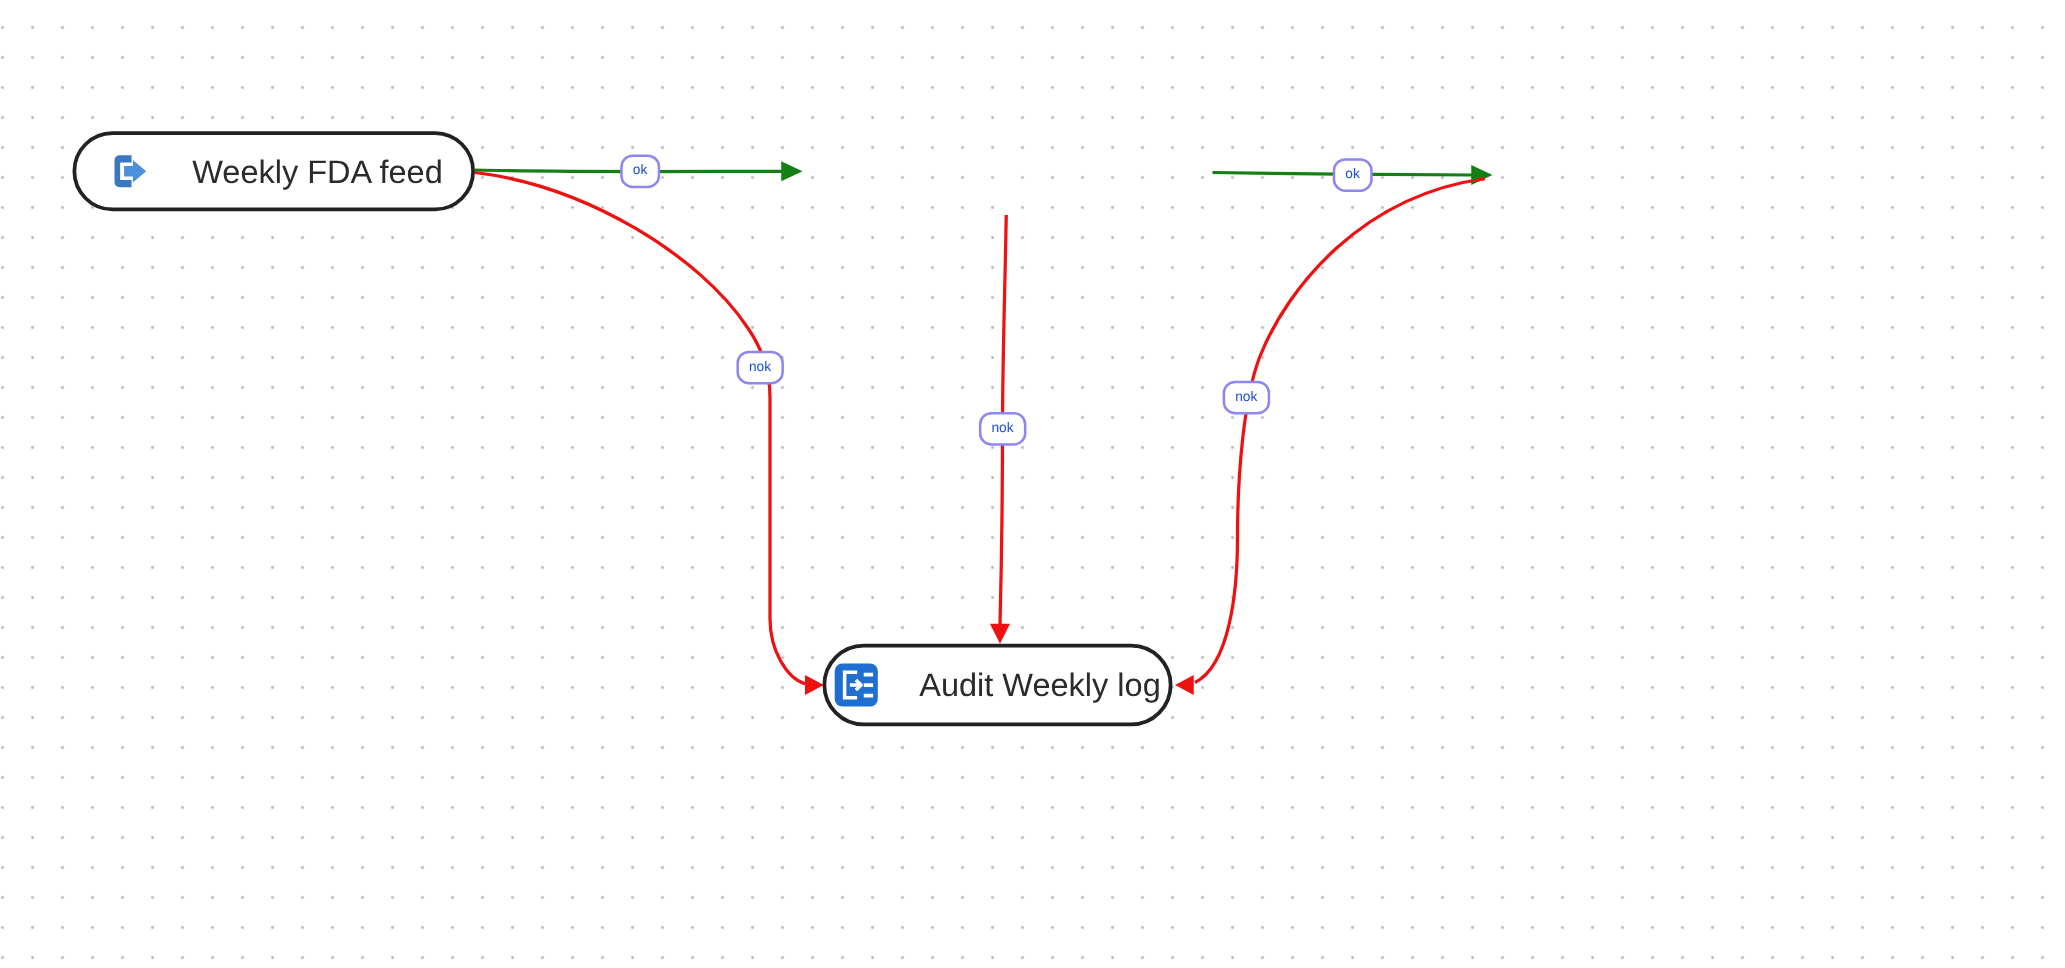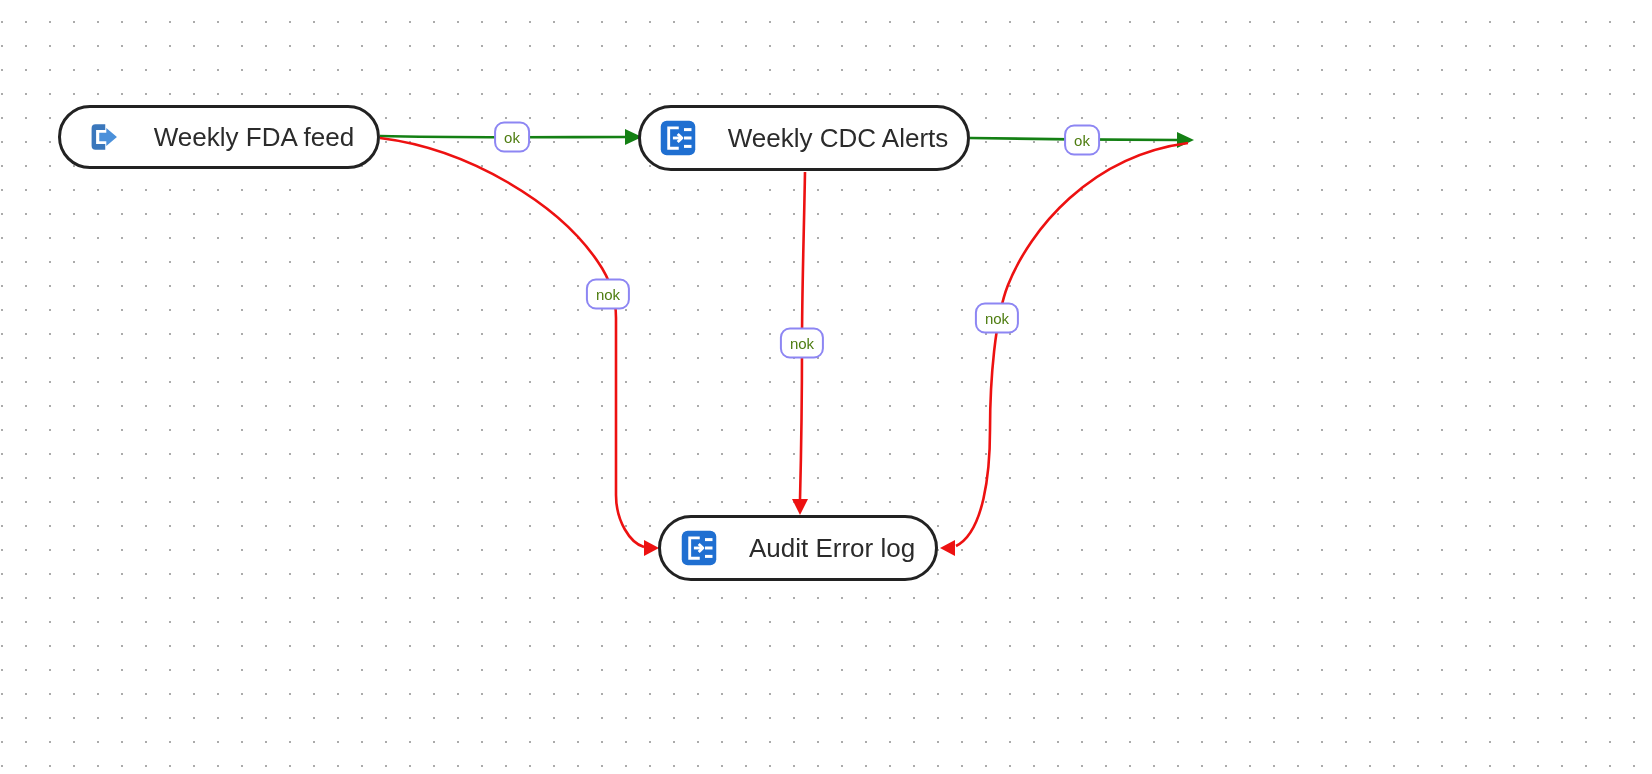--- a/index.html
+++ b/index.html
@@ -15,21 +15,21 @@
   .arrow-nok{fill:#ed1111;stroke:none;}
   .node{
     position:absolute;display:flex;align-items:center;justify-content:center;gap:32px;
     background:#ffffff;border:3.5px solid #222222;border-radius:40px;box-sizing:border-box;
     font-size:26px;font-weight:500;color:#2b2b2b;white-space:nowrap;cursor:pointer;
   }
   .node .icon{display:flex;align-items:center;justify-content:center;flex:0 0 auto;}
   .edge-label{
     position:absolute;transform:translate(-50%,-50%);
     background:#ffffff;border:2px solid #8d86f3;border-radius:10px;
-    color:#4d7c0f;font-size:15px;font-weight:500;line-height:1;
+    color:#1d4ed8;font-size:11px;font-weight:500;line-height:1;
     padding:6px 8px;white-space:nowrap;
   }
 </style>
 </head>
 <body>
 
 <div class="canvas">
 
   <svg class="edges-layer" viewBox="0 0 1652 774" xmlns="http://www.w3.org/2000/svg">
 
@@ -52,49 +52,35 @@
   <div class="node" style="left:58px;top:105px;width:322px;height:64px;">
     <span class="icon">
       <svg width="38" height="36" viewBox="0 0 24 24">
         <path d="M13.5 3.5 H7 a2.6 2.6 0 0 0 -2.6 2.6 V17.9 a2.6 2.6 0 0 0 2.6 2.6 H13.5 V16.7 H7.4 V7.3 H13.5 Z" fill="#3a77bc"></path>
         <path d="M9.5 9.2 H14.2 V6 L21.3 12 L14.2 18 V14.8 H9.5 Z" fill="#4b90da"></path>
       </svg>
     </span>
     <span>Weekly FDA feed</span>
   </div>
 
-  <div class="node" style="left:638px;top:105px;width:332px;height:66px;">
-    <span class="icon">
-      <svg width="36" height="36" viewBox="0 0 24 24">
-        <rect x="0.5" y="0.5" width="23" height="23" rx="4" fill="#1f6fd1"></rect>
-        <path d="M12.5 5.2 H5.8 V18.8 H12.5" fill="none" stroke="#ffffff" stroke-width="1.9"></path>
-        <path d="M8.6 12 H13.6" stroke="#ffffff" stroke-width="1.9" fill="none"></path>
-        <path d="M11.8 9.3 L14.6 12 L11.8 14.7" fill="none" stroke="#ffffff" stroke-width="1.9" stroke-linejoin="round"></path>
-        <path d="M16 6.4 H21" stroke="#ffffff" stroke-width="2" fill="none"></path>
-        <path d="M16 12 H21" stroke="#ffffff" stroke-width="2" fill="none"></path>
-        <path d="M16 17.6 H21" stroke="#ffffff" stroke-width="2" fill="none"></path>
-      </svg>
-    </span>
-    <span>Weekly CDC Alerts</span>
-  </div>
 
 
   <div class="node" style="left:658px;top:515px;width:280px;height:66px;">
     <span class="icon">
       <svg width="36" height="36" viewBox="0 0 24 24">
         <rect x="0.5" y="0.5" width="23" height="23" rx="4" fill="#1f6fd1"></rect>
         <path d="M12.5 5.2 H5.8 V18.8 H12.5" fill="none" stroke="#ffffff" stroke-width="1.9"></path>
         <path d="M8.6 12 H13.6" stroke="#ffffff" stroke-width="1.9" fill="none"></path>
         <path d="M11.8 9.3 L14.6 12 L11.8 14.7" fill="none" stroke="#ffffff" stroke-width="1.9" stroke-linejoin="round"></path>
         <path d="M16 6.4 H21" stroke="#ffffff" stroke-width="2" fill="none"></path>
         <path d="M16 12 H21" stroke="#ffffff" stroke-width="2" fill="none"></path>
         <path d="M16 17.6 H21" stroke="#ffffff" stroke-width="2" fill="none"></path>
       </svg>
     </span>
-    <span>Audit Error log</span>
+    <span>Audit Weekly log</span>
   </div>
 
   <div class="edge-label" style="left:512px;top:137px;">ok</div>
   <div class="edge-label" style="left:1082px;top:140px;">ok</div>
   <div class="edge-label" style="left:608px;top:294px;">nok</div>
   <div class="edge-label" style="left:802px;top:343px;">nok</div>
   <div class="edge-label" style="left:997px;top:318px;">nok</div>
 
 </div>
 

